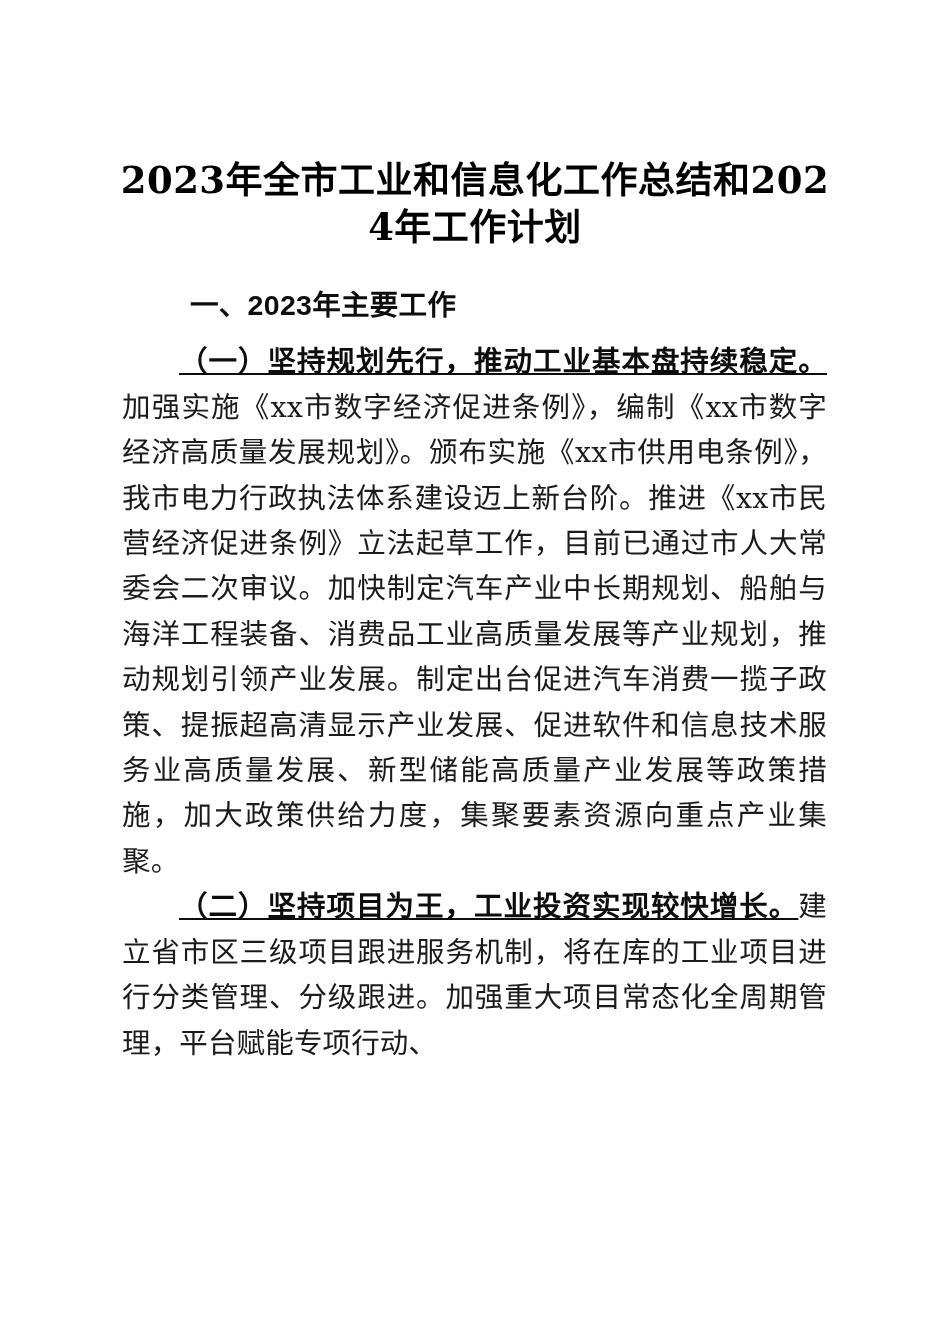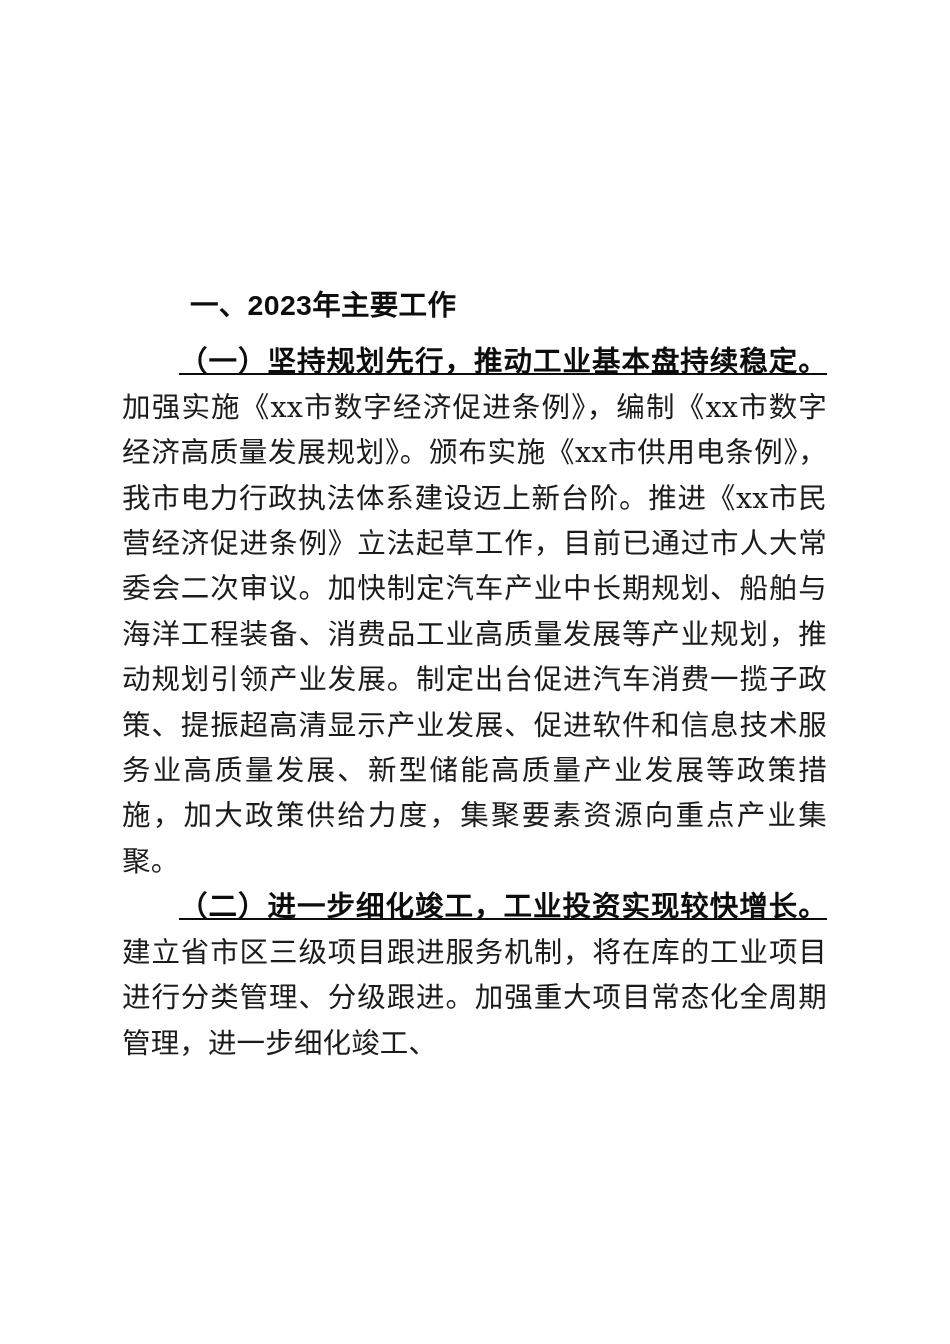--- a/index.html
+++ b/index.html
@@ -78,25 +78,26 @@
     font-weight: bold;
     color: #0d0d0d;
     text-decoration: underline;
   }
 </style>
 </head>
 <body>
 
 <div class="page">
 
+  <h1 class="doc-title">2023年全市工业和信息化工作总结和2024年工作计划</h1>
 
   <div class="body-block">
 
 
     <p class="sec-heading">一、2023年主要工作</p>
 
     <p class="para indent"><span class="lead">（一）坚持规划先行，推动工业基本盘持续稳定。</span><span>加强实施《xx市数字经济促进条例》，编制《xx市数字经济高质量发展规划》。颁布实施《xx市供用电条例》，我市电力行政执法体系建设迈上新台阶。推进《xx市民营经济促进条例》立法起草工作，目前已通过市人大常委会二次审议。加快制定汽车产业中长期规划、船舶与海洋工程装备、消费品工业高质量发展等产业规划，推动规划引领产业发展。制定出台促进汽车消费一揽子政策、提振超高清显示产业发展、促进软件和信息技术服务业高质量发展、新型储能高质量产业发展等政策措施，加大政策供给力度，集聚要素资源向重点产业集聚。</span></p>
 
-    <p class="para indent"><span class="lead">（二）进一步细化竣工，工业投资实现较快增长。</span><span>建立省市区三级项目跟进服务机制，将在库的工业项目进行分类管理、分级跟进。加强重大项目常态化全周期管理，进一步细化竣工、</span></p>
+    <p class="para indent"><span class="lead">（二）坚持项目为王，工业投资实现较快增长。</span><span>建立省市区三级项目跟进服务机制，将在库的工业项目进行分类管理、分级跟进。加强重大项目常态化全周期管理，平台赋能专项行动、</span></p>
 
   </div>
 
 </div>
 
 </body></html>

